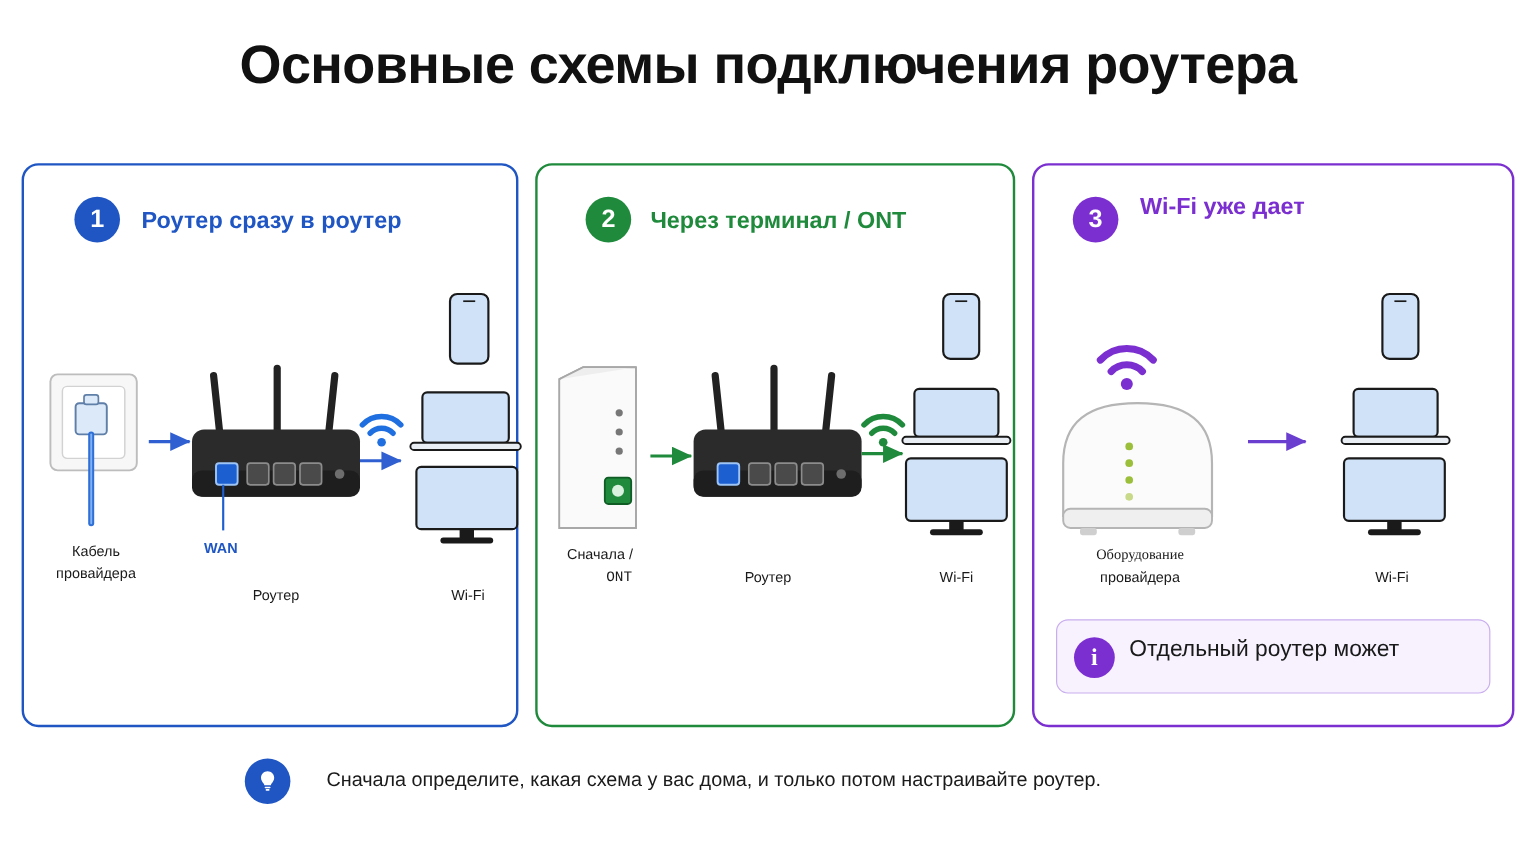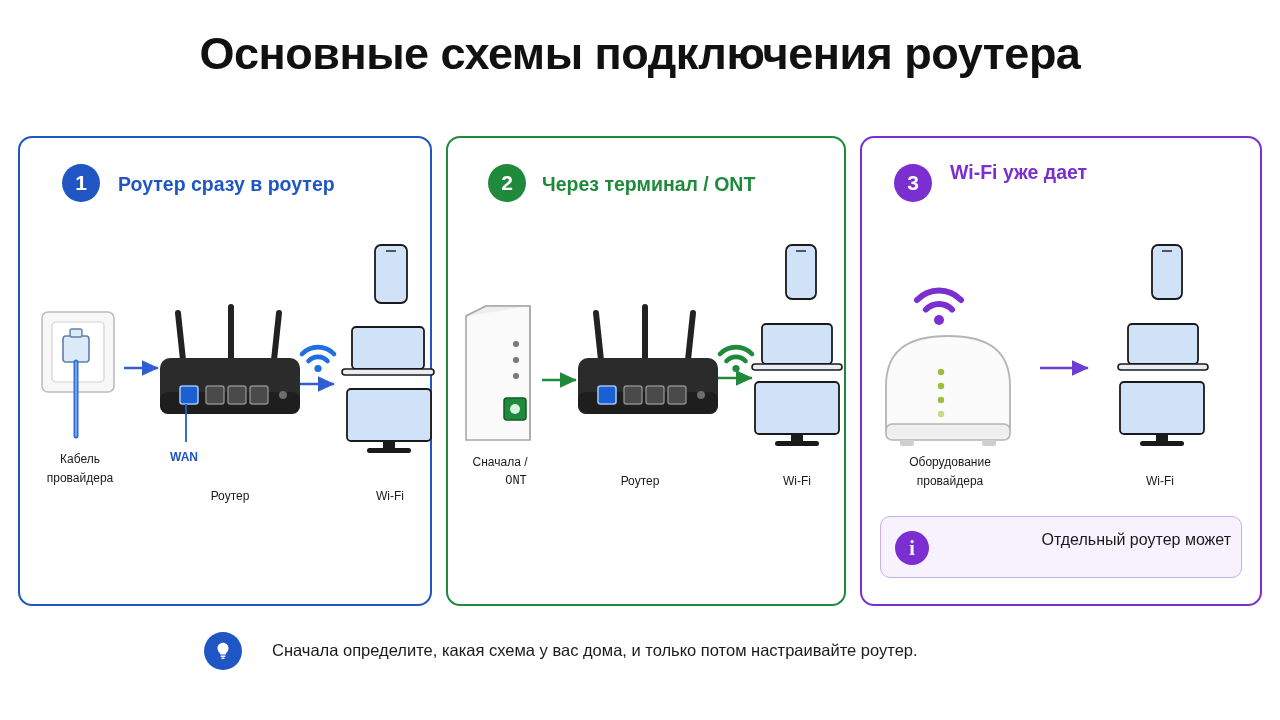--- a/index.html
+++ b/index.html
@@ -109,24 +109,23 @@
     font-family: "Liberation Serif", serif;
     display: flex;
     align-items: center;
     justify-content: center;
   }
   .note-text {
     position: absolute;
     left: 60px;
     top: 12px;
     width: 290px;
-    font-size: 16px;
+    font-size: 19px;
     line-height: 1.35;
     color: #1a1a1a;
-    text-align: right;
   }
 
   .footer-icon {
     position: absolute;
     left: 204px;
     top: 632px;
     width: 38px;
     height: 38px;
     border-radius: 50%;
     background: #1f56c4;
@@ -170,21 +169,21 @@
   <div class="cap" style="left:456px; top:474px; width:120px;font-family:Liberation Mono, monospace;">ONT</div>
   <div class="cap" style="left:580px; top:474px; width:120px;">Роутер</div>
   <div class="cap" style="left:742px; top:474px; width:110px;">Wi-Fi</div>
 
   <div class="panel" id="panel3"></div>
   <div class="badge" id="badge3">3</div>
   <div class="panel-head" id="head3">
     <div>Wi-Fi уже дает</div>
   </div>
 
-  <div class="cap" style="left:875px; top:455px; width:150px;">Оборудование</div>
+  <div class="cap" style="left:875px; top:455px; width:150px;font-family:Liberation Serif, serif;">Оборудование</div>
   <div class="cap" style="left:875px; top:474px; width:150px;">провайдера</div>
   <div class="cap" style="left:1105px; top:474px; width:110px;">Wi-Fi</div>
 
   <div class="note">
     <div class="note-icon">i</div>
     <div class="note-text">
       <div>Отдельный роутер может</div>
     </div>
   </div>
 

